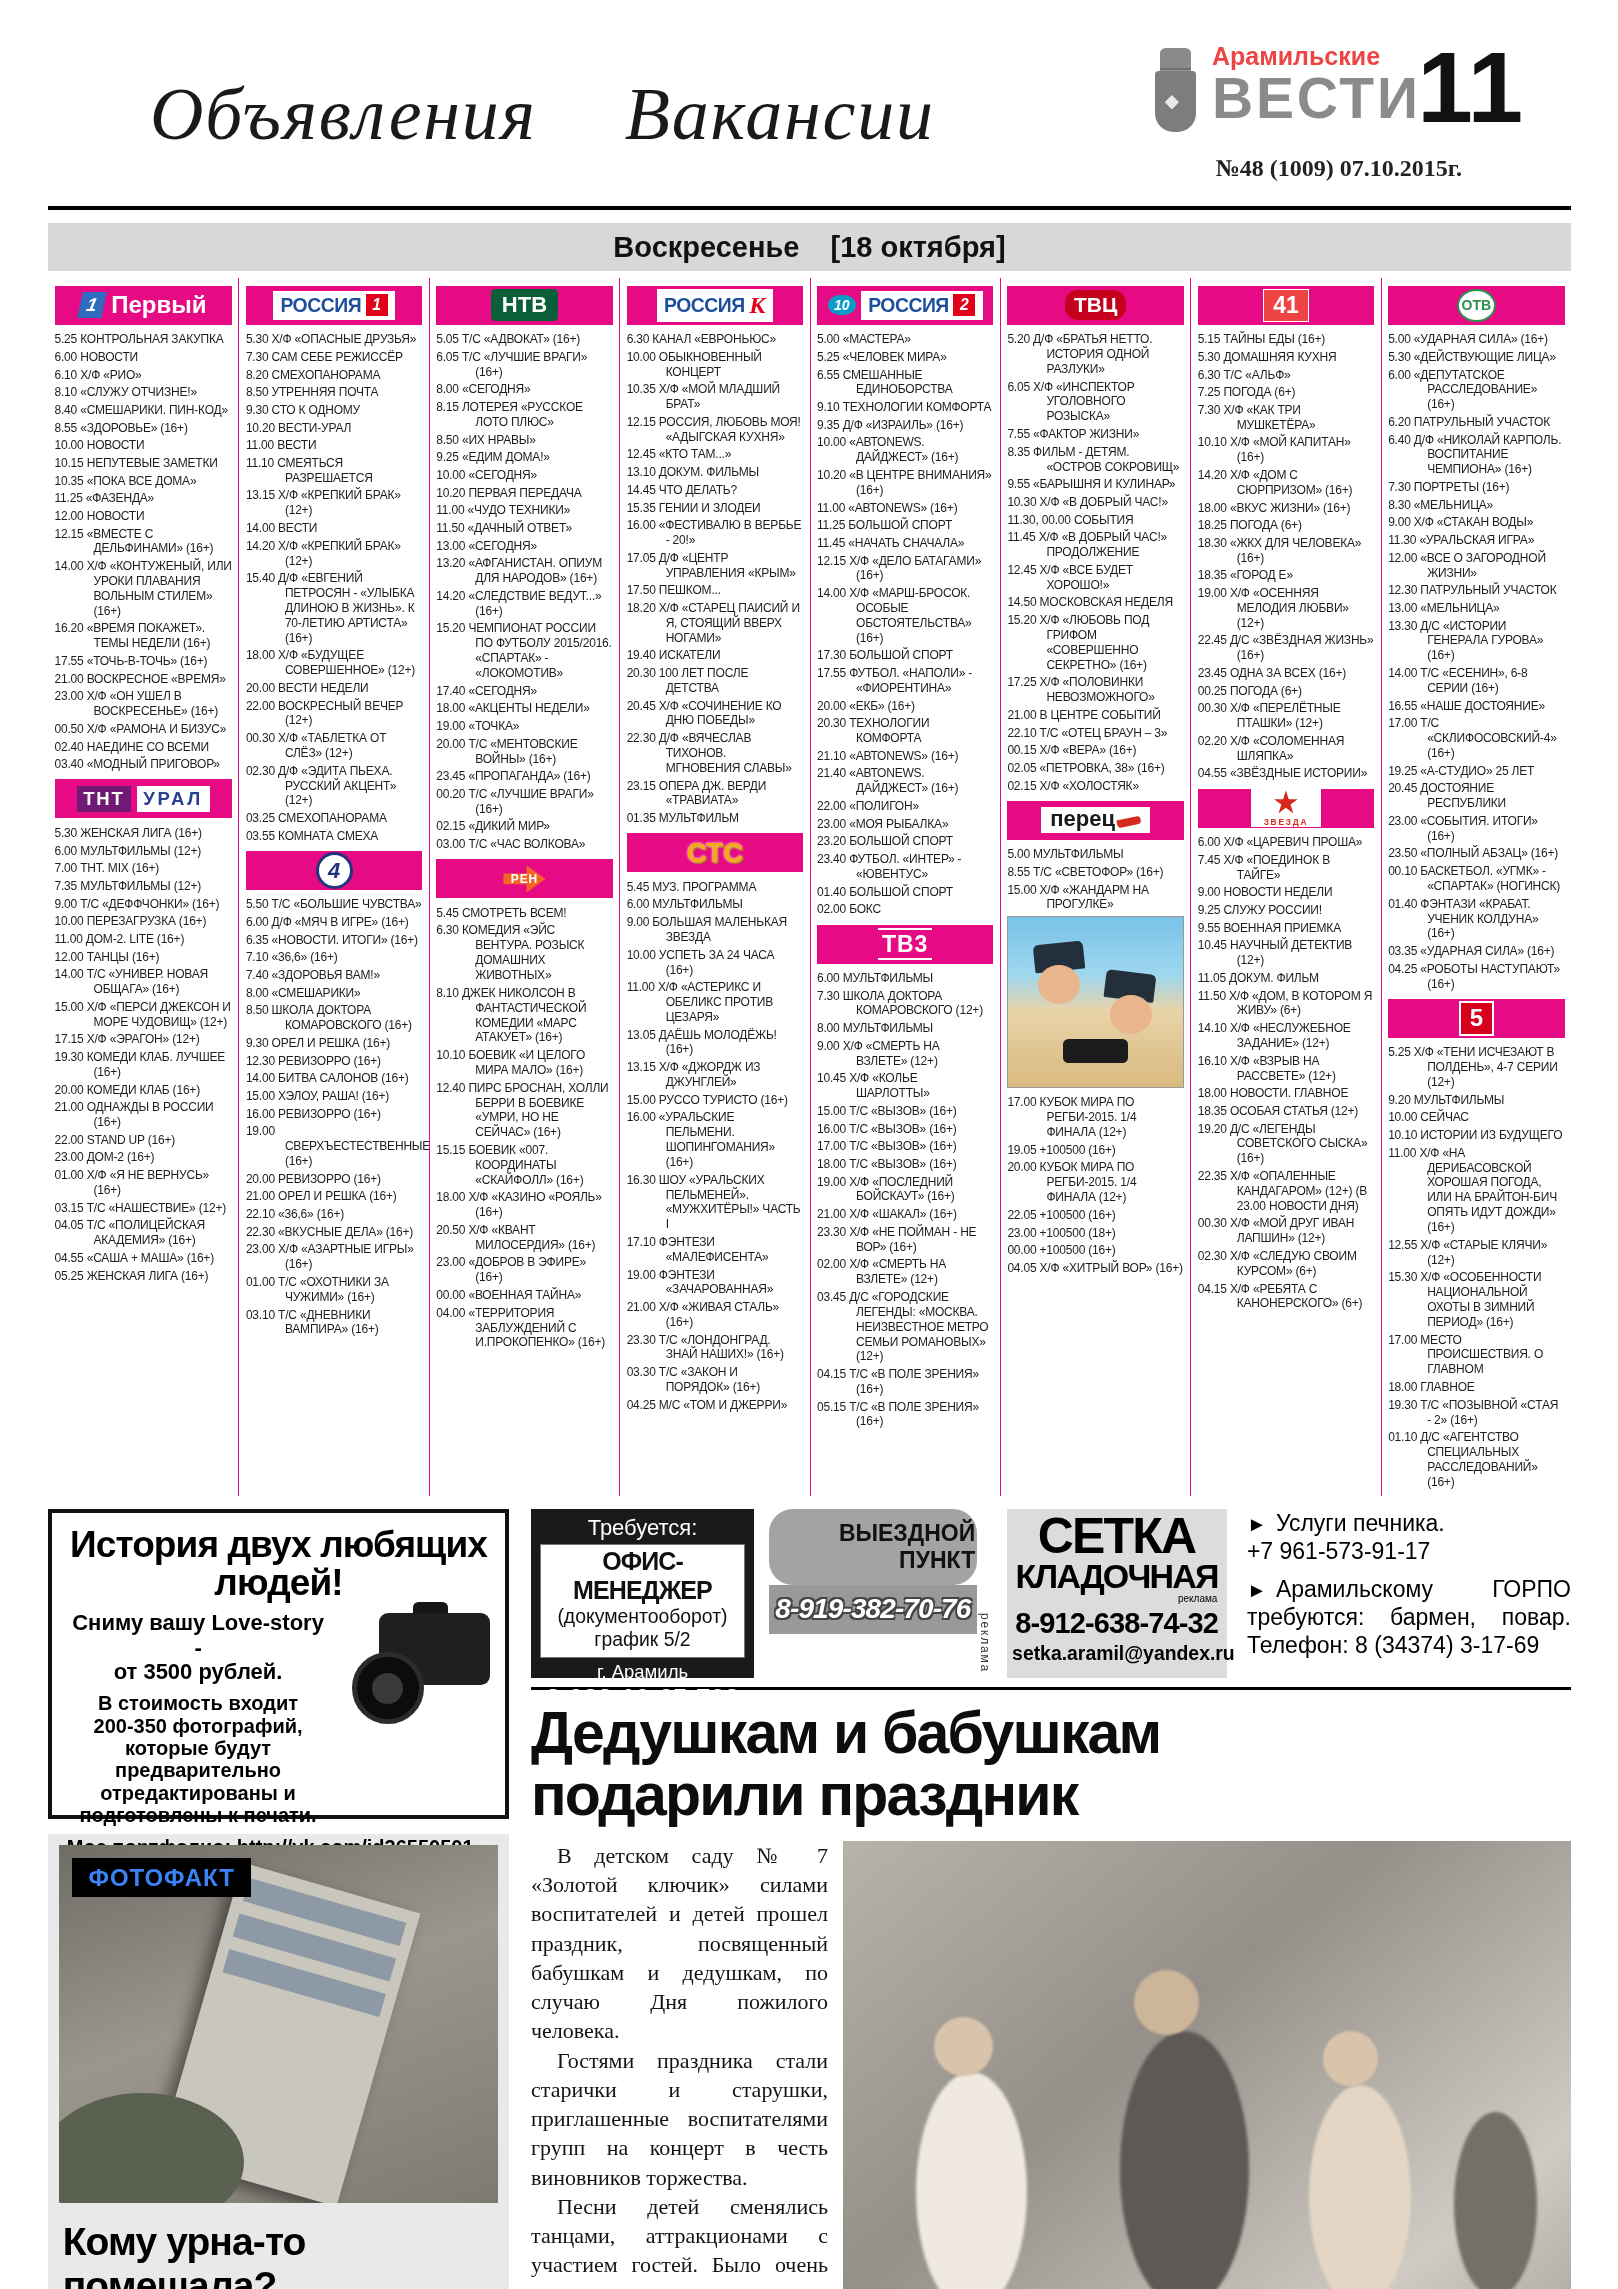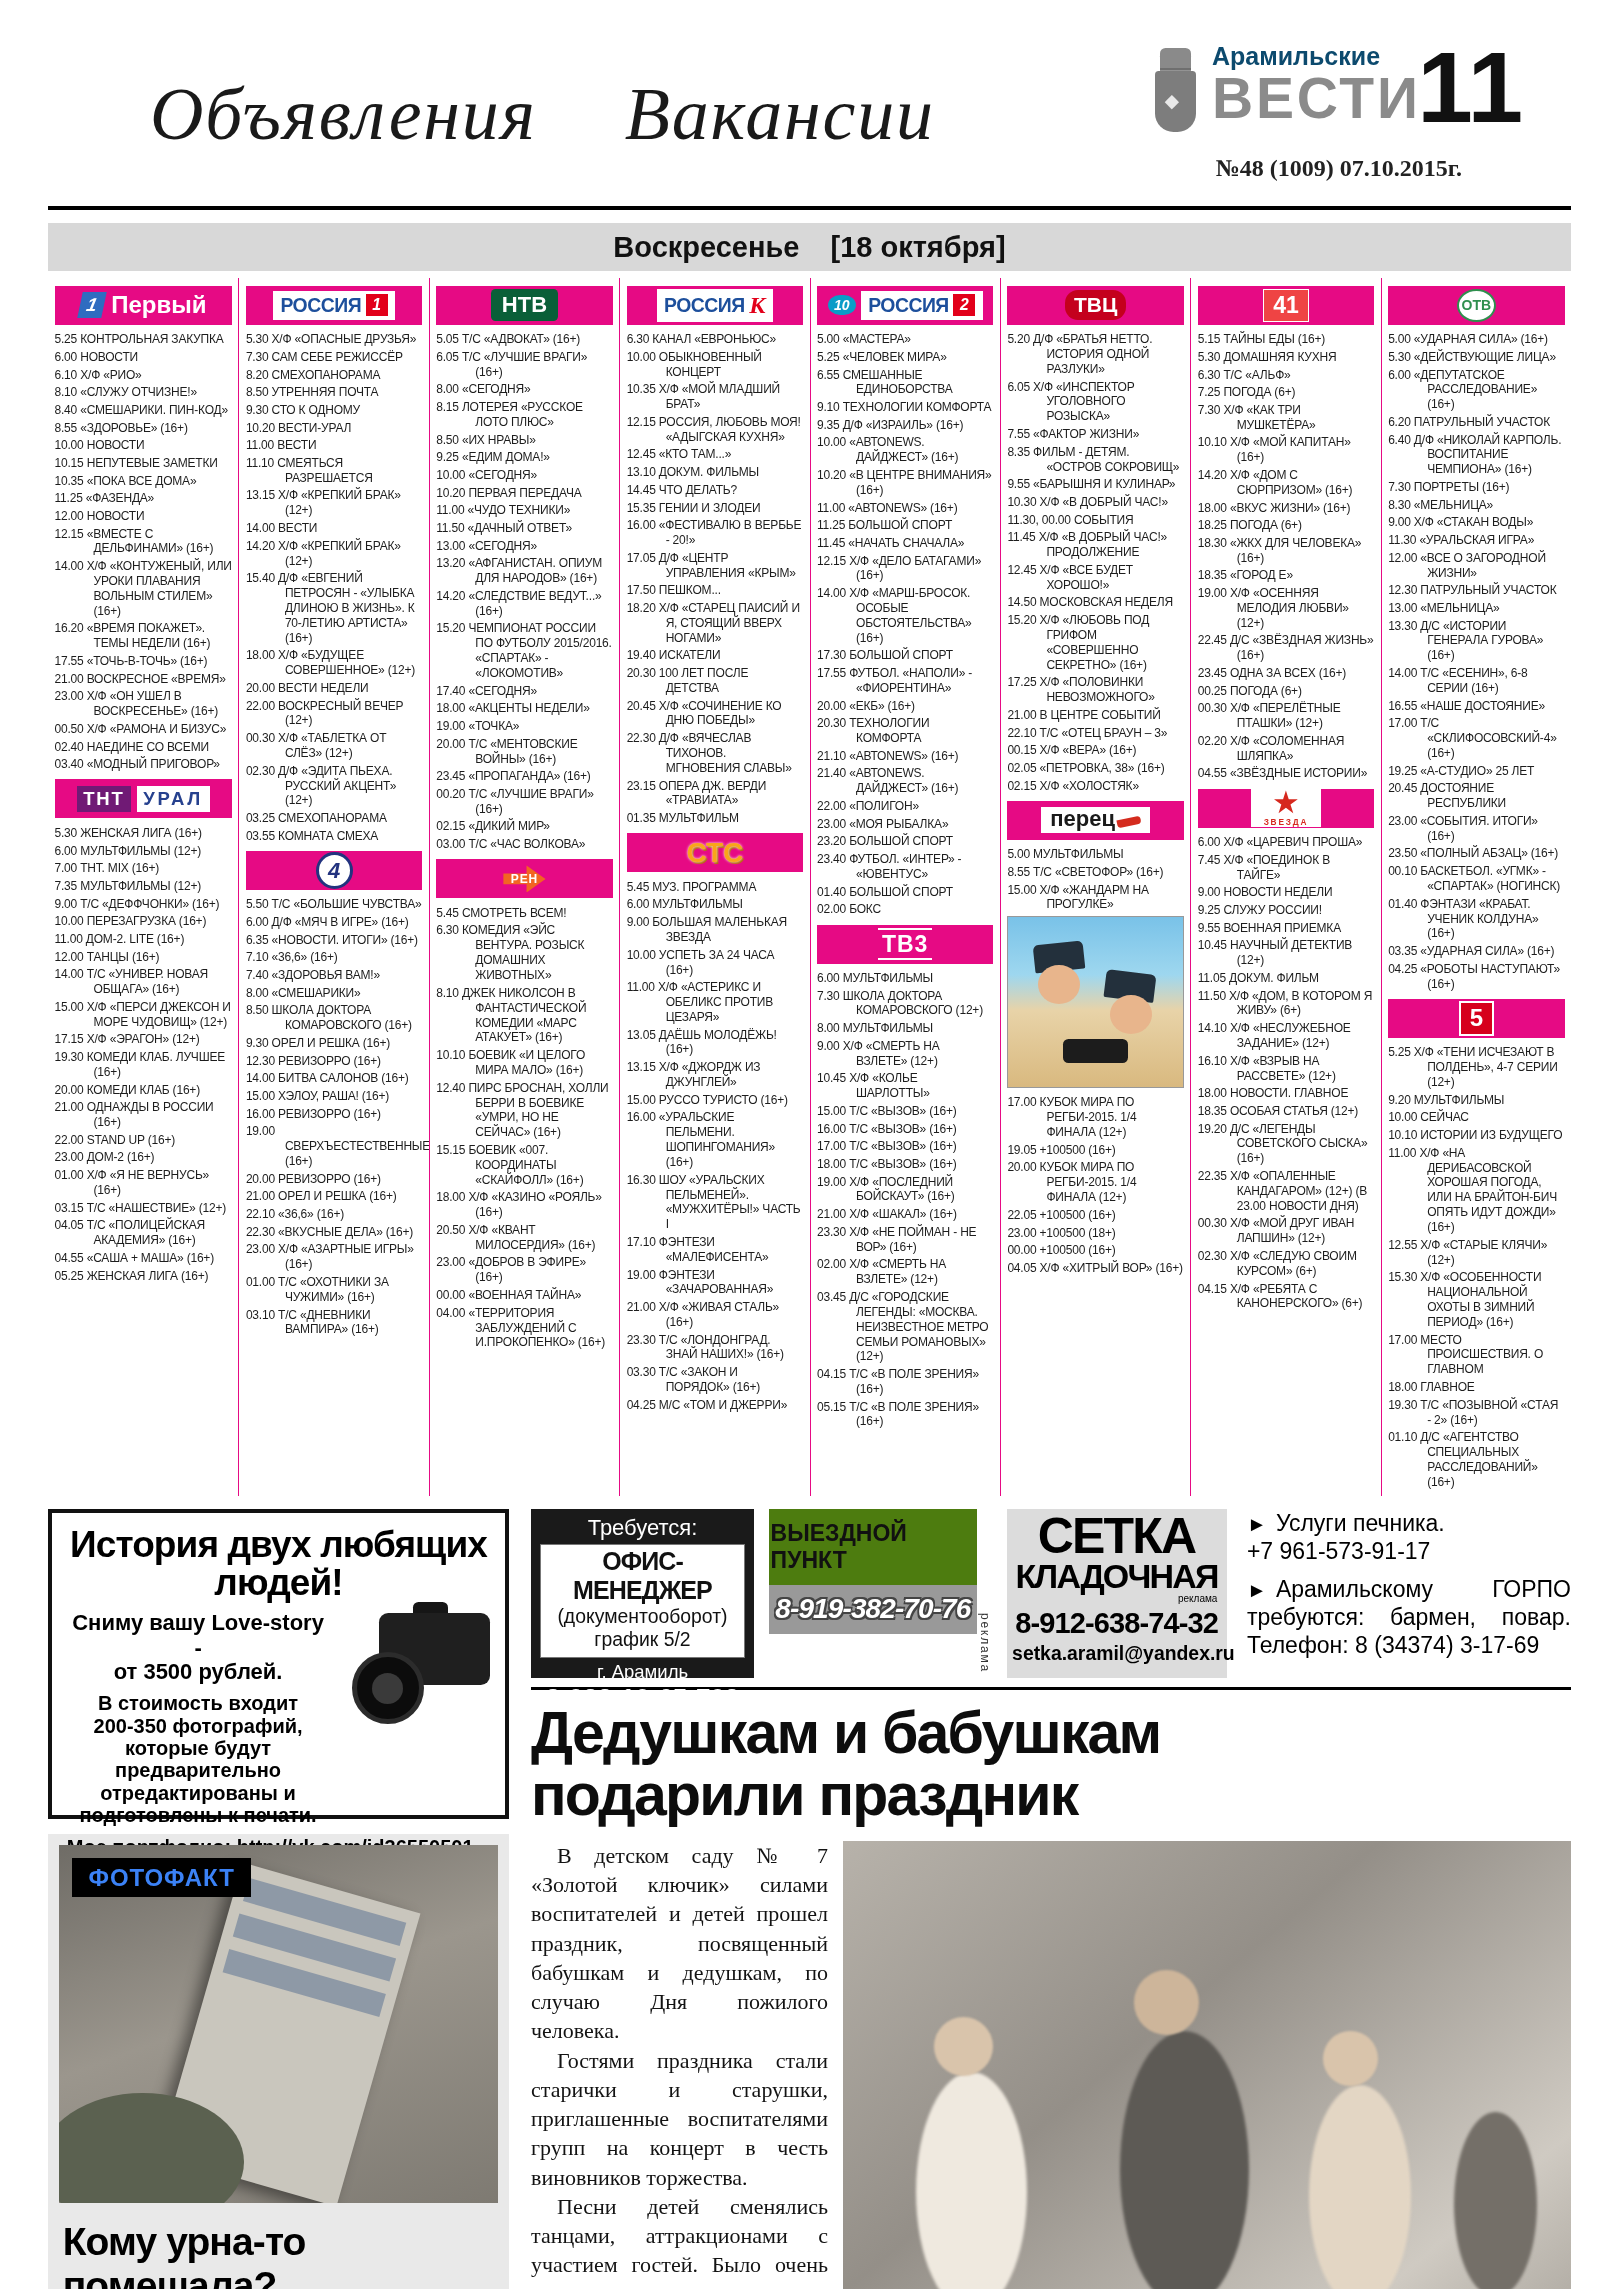--- a/index.html
+++ b/index.html
@@ -13,21 +13,21 @@
     font-style:italic; font-size:74px; color:#1a1a1a; letter-spacing:1.8px; }
   .mast-title span { margin-right:88px; }
   .brand { position:absolute; right:111px; top:42px; width:305px; }
   .coat { position:absolute; left:-3.7px; top:5.5px; width:48px; height:96px; }
   .coat .crown { width:31px; height:20px; background:#8a8a8a; margin:0 auto; border-radius:5.5px 5.5px 0 0;
     box-shadow:0 2.8px 0 #6f6f6f; }
   .coat .shield { width:41px; height:61px; background:#7d7d7d; margin:3.7px auto 0;
     border-radius:3.7px 3.7px 18.5px 18.5px; position:relative; }
   .coat .shield:after { content:"◆"; color:#e9e9e9; font-size:18.5px; position:absolute; left:10px; top:18.5px; }
   .brand-words { margin-left:57px; }
-  .brand-top { font-size:25px; font-weight:bold; color:#0c4a6e; }
+  .brand-top { font-size:25px; font-weight:bold; color:#ef4444; }
   .brand-main { font-size:57px; font-weight:bold; color:#8b8b8b; letter-spacing:2.8px; line-height:0.95; }
   .pageno { position:absolute; right:48px; top:37px; font-size:100px; font-weight:bold; color:#111; line-height:1; }
   .issue { position:absolute; right:109px; top:155px; font-size:24px; font-weight:bold;
     font-family:"Liberation Serif", serif; color:#222; }
 
   
   .day-banner { margin:13px 48px 0; height:48px; background:#d8d8d8; display:flex; gap:31px;
     align-items:center; justify-content:center; font-size:29px; font-weight:bold; color:#111; }
 
   
@@ -121,21 +121,21 @@
   .ad-office .req { font-size:22px; }
   .ad-office .box { background:#fff; color:#111; margin:3.7px 1.8px; padding:1.8px 1.8px 5.5px; border:1.8px solid #777; }
   .ad-office .pos { font-size:25px; font-weight:bold; letter-spacing:-0.9px; }
   .ad-office .note { font-size:19.4px; }
   .ad-office .sched { font-size:19.4px; }
   .ad-office .city { font-size:18.5px; }
   .ad-office .phone { font-size:26px; font-weight:bold; }
   .ad-pillow { width:223px; flex:none; position:relative; padding-right:14.8px; }
   .ad-pillow .top { background:#999; color:#fff; font-weight:bold; font-size:23px; text-align:center;
     padding:7.4px 3.7px; white-space:pre-line; line-height:1.1; }
-  .ad-pillow .mid { background:#4d7c0f; color:#111; font-weight:bold; font-size:23px; text-align:left; padding:11px 1.8px; }
+  .ad-pillow .mid { background:#a3a3a3; color:#111; font-weight:bold; font-size:23px; text-align:right; padding:11px 1.8px;border-radius:24px; }
   .ad-pillow .bot { background:#999; text-align:center; padding:7.4px 0 9.2px; }
   .ad-pillow .ph { color:#fff; font-weight:bold; font-style:italic; font-size:28px; letter-spacing:-0.9px;
     text-shadow:-1.8px -1.8px 0 #444,1.8px -1.8px 0 #444,-1.8px 1.8px 0 #444,1.8px 1.8px 0 #444; }
   .vert-note { position:absolute; right:0; bottom:5.5px; writing-mode:vertical-rl; font-size:12px; color:#333; letter-spacing:1.8px; }
   .ad-setka { width:220px; flex:none; background:#dcdcdc; text-align:center; padding:3.7px 5.5px; position:relative; }
   .ad-setka .t1 { font-size:50px; font-weight:bold; letter-spacing:-1.8px; line-height:0.95; }
   .ad-setka .t2 { font-size:34px; font-weight:bold; letter-spacing:-1.8px; line-height:0.95; }
   .ad-setka .rk { font-size:10px; text-align:right; margin:0 3.7px; }
   .ad-setka .ph { font-size:29px; font-weight:bold; letter-spacing:-0.9px; margin-top:3.7px; }
   .ad-setka .em { font-size:19.4px; font-weight:bold; margin-top:1.8px; }

